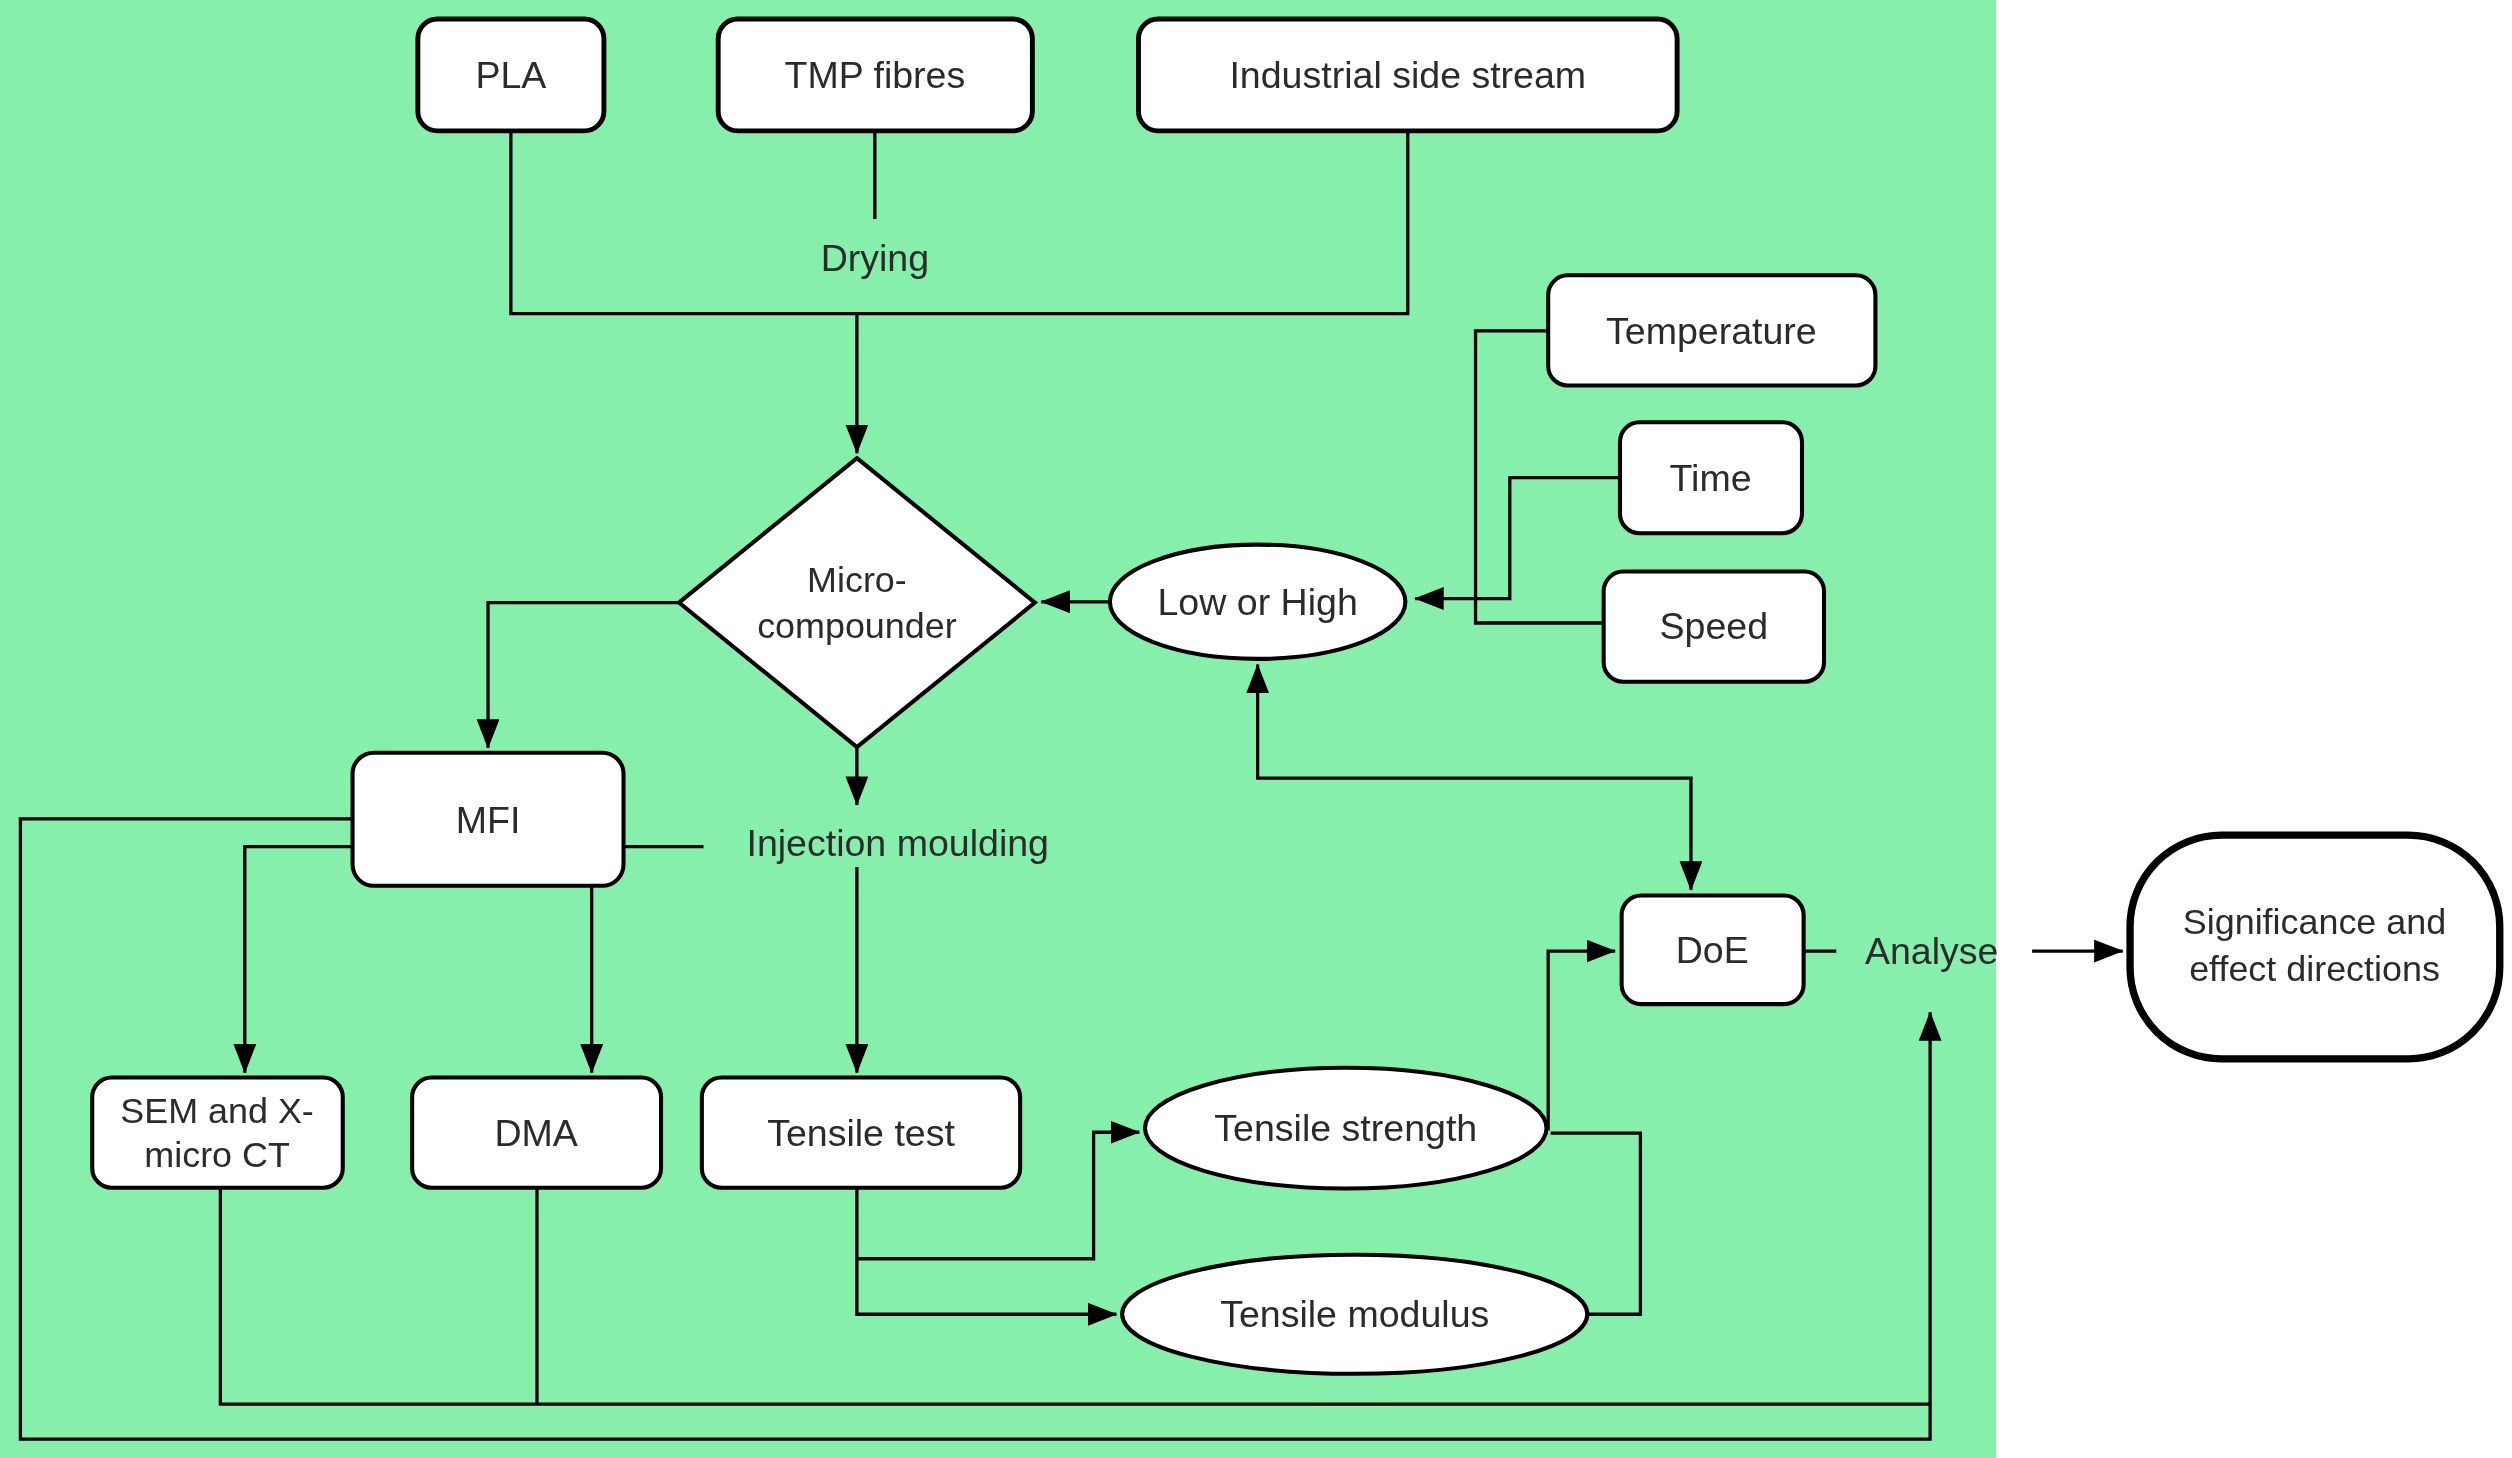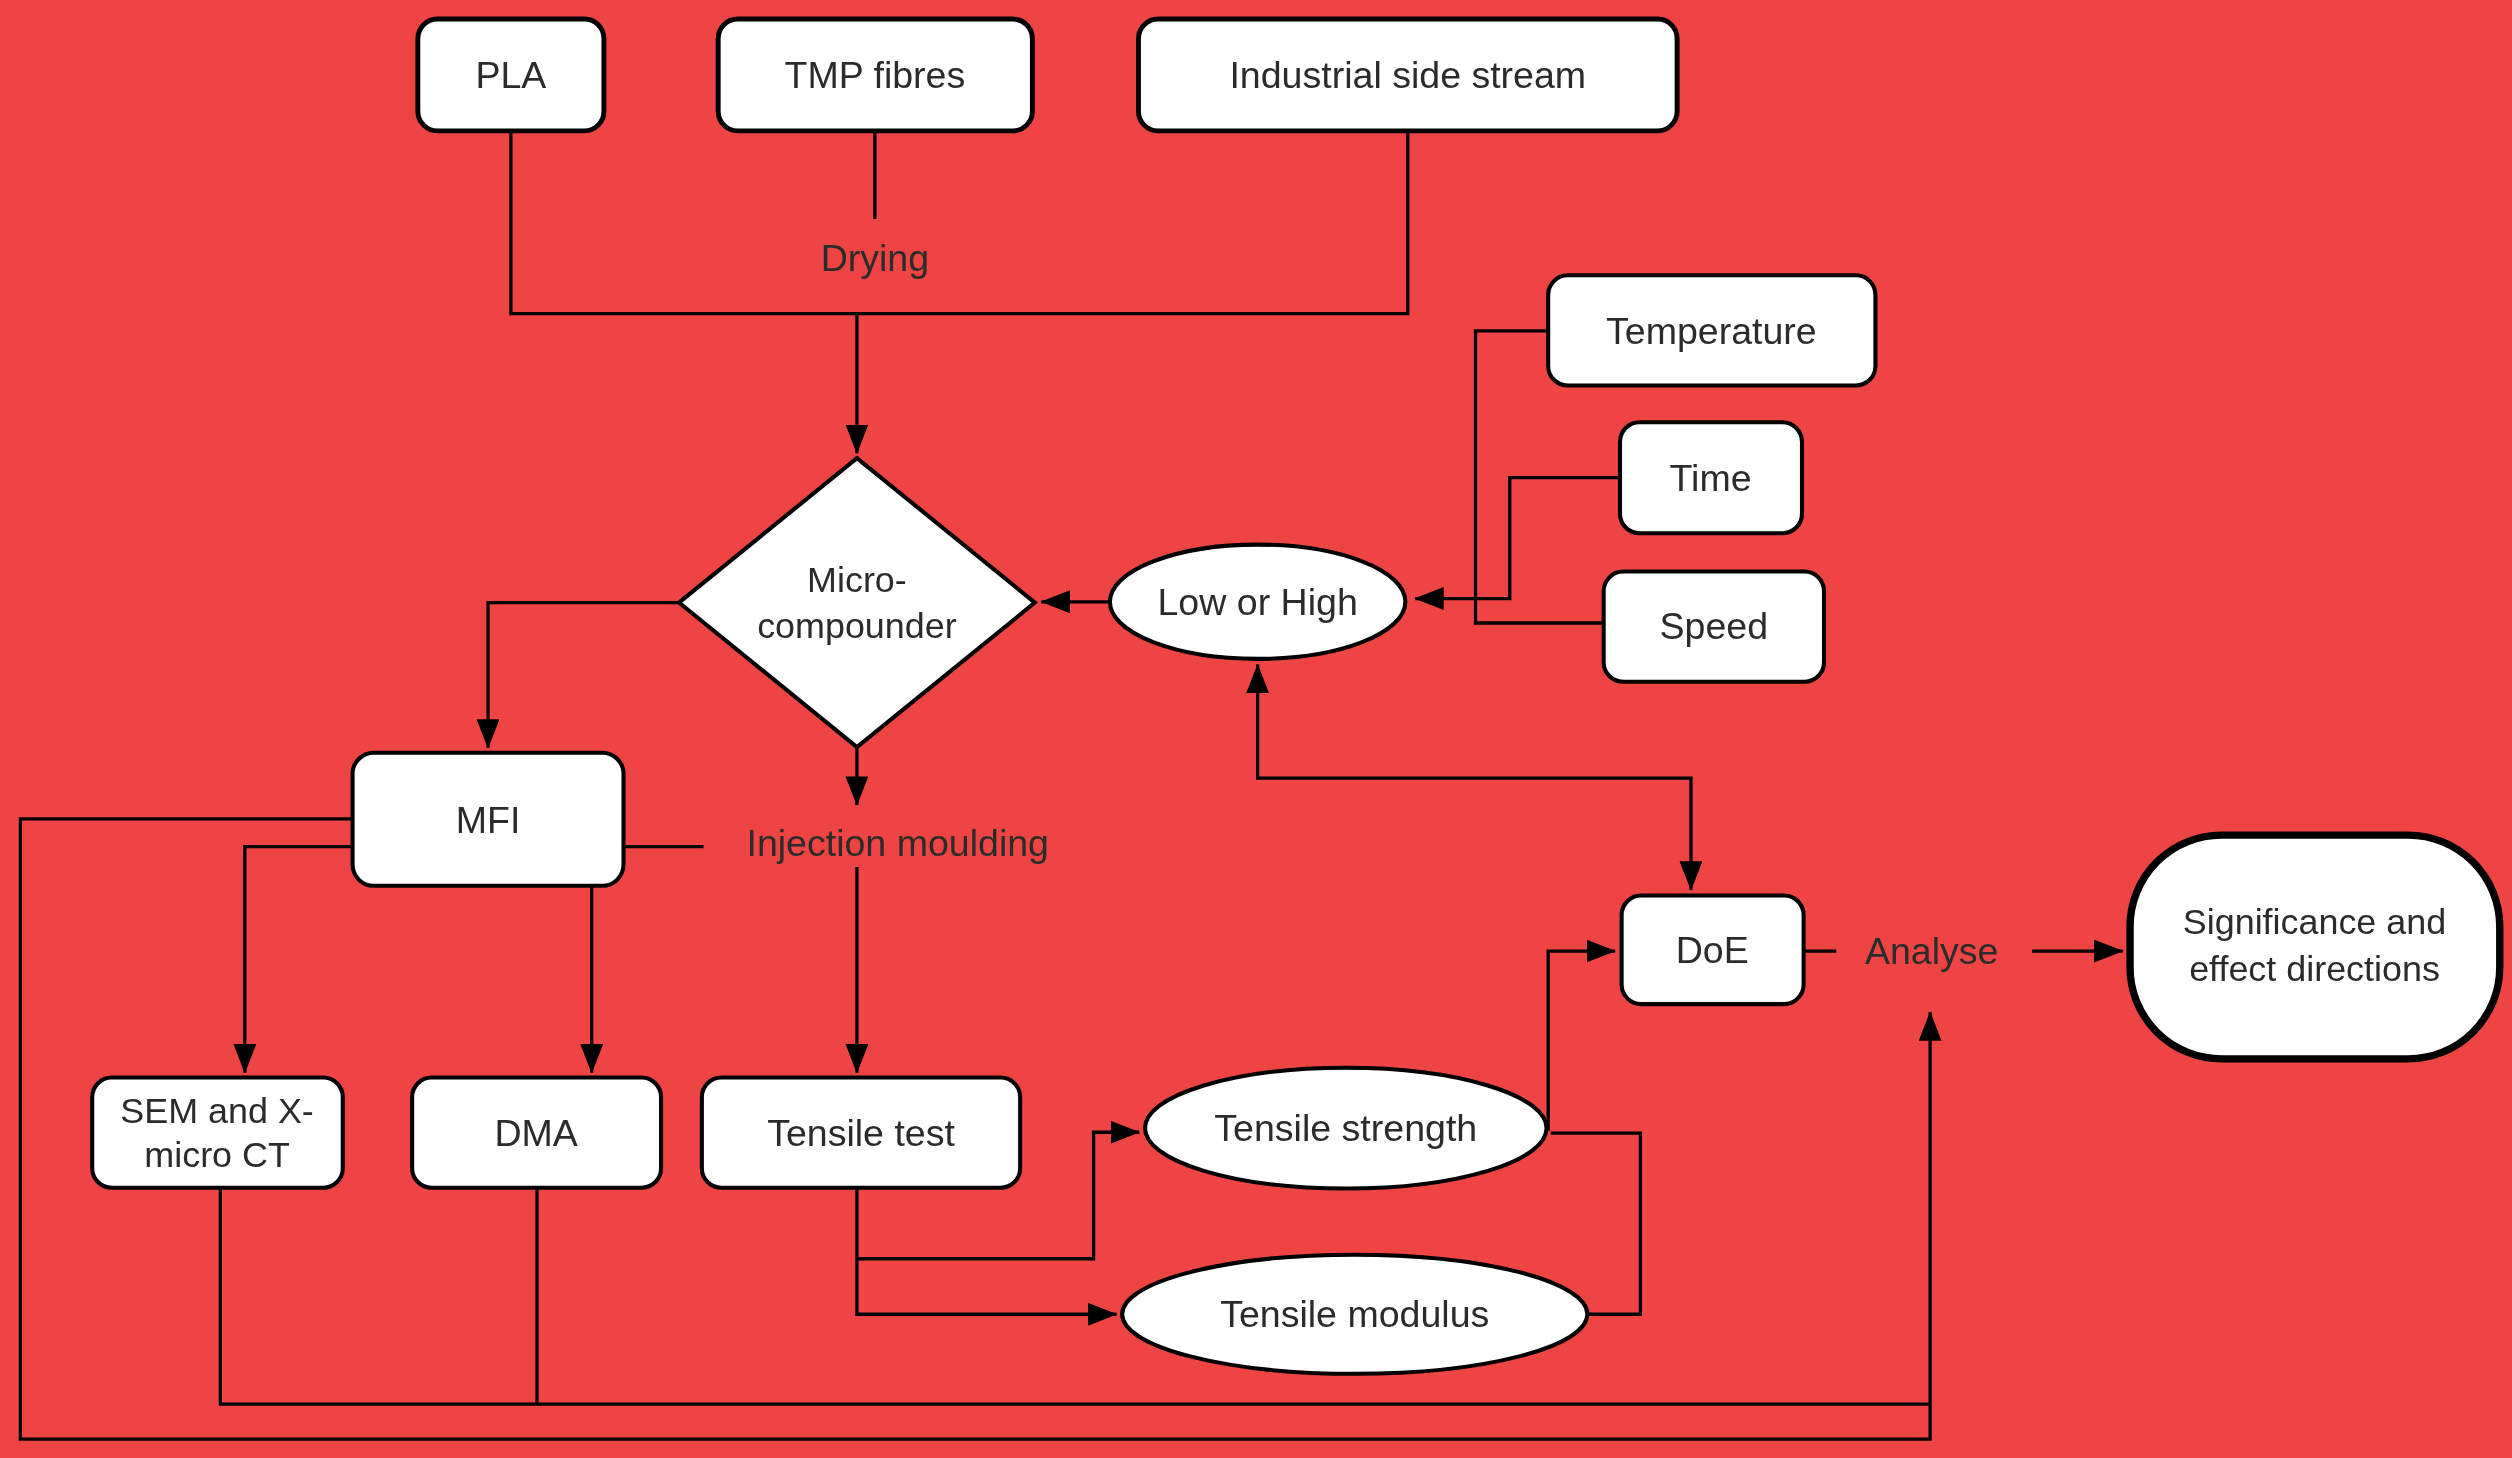--- a/index.html
+++ b/index.html
@@ -1,23 +1,23 @@
 <!DOCTYPE html>
 <html style="font-size:13px"><head>
 <meta charset="utf-8">
 <style>
   html, body {
     margin: 0;
     padding: 0;
     background: #ffffff;
   }
   .stage {
-    width: 2512px;
+    width: 1996px;
     height: 1459px;
-    background: #ef4444;
+    background: #86efac;
   }
   svg { display: block; }
   .edge {
     fill: none;
     stroke: #000000;
     stroke-width: 4;
   }
   .shape {
     fill: #ffffff;
     stroke: #000000;

